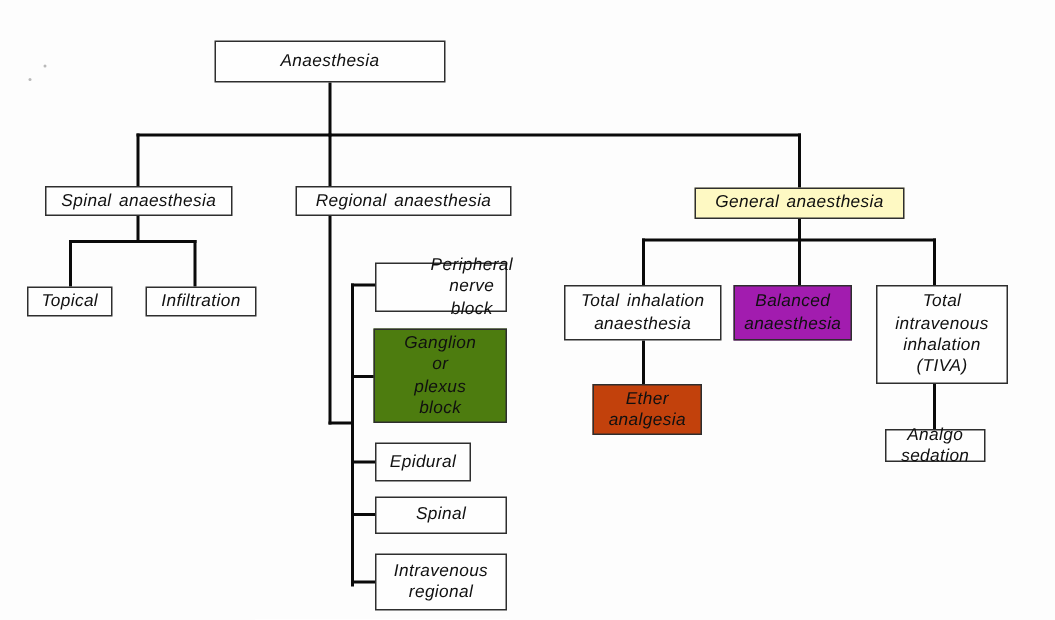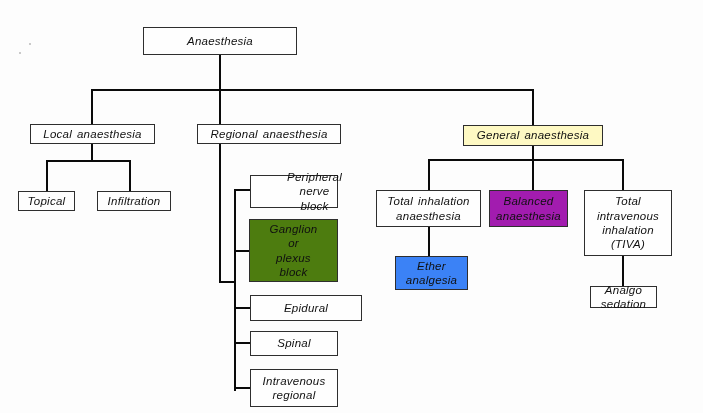--- a/index.html
+++ b/index.html
@@ -71,40 +71,40 @@
     <div class="seg" style="left: 234px; top: 342px; width: 17px; height: 2px; background: rgb(10, 10, 10);"></div>
     <div class="seg" style="left: 234px; top: 387px; width: 17px; height: 2px; background: rgb(10, 10, 10);"></div>
     <div class="seg" style="left: 532px; top: 145px; width: 2px; height: 16px; background: rgb(10, 10, 10);"></div>
     <div class="seg" style="left: 428px; top: 159px; width: 196px; height: 2px; background: rgb(10, 10, 10);"></div>
     <div class="seg" style="left: 428px; top: 159px; width: 2px; height: 32px; background: rgb(10, 10, 10);"></div>
     <div class="seg" style="left: 532px; top: 159px; width: 2px; height: 32px; background: rgb(10, 10, 10);"></div>
     <div class="seg" style="left: 622px; top: 159px; width: 2px; height: 32px; background: rgb(10, 10, 10);"></div>
     <div class="seg" style="left: 428px; top: 226px; width: 2px; height: 31px; background: rgb(10, 10, 10);"></div>
     <div class="seg" style="left: 622px; top: 255px; width: 2px; height: 32px; background: rgb(10, 10, 10);"></div>
     <div class="node" style="left: 143px; top: 27px; width: 154px; height: 28px; border-color: rgb(46, 46, 46); background: rgb(254, 254, 254); color: rgb(16, 16, 16);"><span>Anaesthesia</span></div>
-    <div class="node" style="left: 30px; top: 124px; width: 125px; height: 20px; border-color: rgb(46, 46, 46); background: rgb(254, 254, 254); color: rgb(16, 16, 16);"><span>Local anaesthesia</span></div>
+    <div class="node" style="left: 30px; top: 124px; width: 125px; height: 20px; border-color: rgb(46, 46, 46); background: rgb(254, 254, 254); color: rgb(16, 16, 16);"><span>Spinal anaesthesia</span></div>
     <div class="node" style="left: 197px; top: 124px; width: 144px; height: 20px; border-color: rgb(46, 46, 46); background: rgb(254, 254, 254); color: rgb(16, 16, 16);"><span>Regional anaesthesia</span></div>
     <div class="node" style="left: 463px; top: 125px; width: 140px; height: 21px; border-color: rgb(46, 46, 46); background: #fef9c3; color: rgb(16, 16, 16);"><span>General anaesthesia</span></div>
     <div class="node" style="left: 18px; top: 191px; width: 57px; height: 20px; border-color: rgb(46, 46, 46); background: rgb(254, 254, 254); color: rgb(16, 16, 16);"><span>Topical</span></div>
     <div class="node" style="left: 97px; top: 191px; width: 74px; height: 20px; border-color: rgb(46, 46, 46); background: rgb(254, 254, 254); color: rgb(16, 16, 16);"><span>Infiltration</span></div>
     <div class="node" style="left: 250px; top: 175px; width: 88px; height: 33px; border-color: rgb(46, 46, 46); background: rgb(254, 254, 254); color: rgb(16, 16, 16); padding-left: 41px;"><span>Peripheral
 nerve block</span></div>
     <div class="node" style="left: 249px; top: 219px; width: 89px; height: 63px; border-color: rgb(46, 46, 46); background: #4d7c0f; color: rgb(16, 16, 16);"><span>Ganglion
 or
 plexus
 block</span></div>
-    <div class="node" style="left: 250px; top: 295px; width: 112px; height: 26px; border-color: rgb(46, 46, 46); background: rgb(254, 254, 254); color: rgb(16, 16, 16); text-align: center;"><span>Epidural</span></div>
+    <div class="node" style="left: 250px; top: 295px; width: 64px; height: 26px; border-color: rgb(46, 46, 46); background: rgb(254, 254, 254); color: rgb(16, 16, 16); text-align: center;"><span>Epidural</span></div>
     <div class="node" style="left: 250px; top: 331px; width: 88px; height: 25px; border-color: rgb(46, 46, 46); background: rgb(254, 254, 254); color: rgb(16, 16, 16);"><span>Spinal</span></div>
     <div class="node" style="left: 250px; top: 369px; width: 88px; height: 38px; border-color: rgb(46, 46, 46); background: rgb(254, 254, 254); color: rgb(16, 16, 16);"><span>Intravenous
 regional</span></div>
     <div class="node" style="left: 376px; top: 190px; width: 105px; height: 37px; border-color: rgb(46, 46, 46); background: rgb(254, 254, 254); color: rgb(16, 16, 16);"><span>Total inhalation
 anaesthesia</span></div>
     <div class="node" style="left: 489px; top: 190px; width: 79px; height: 37px; border-color: rgb(46, 46, 46); background: #a21caf; color: rgb(16, 16, 16);"><span>Balanced
 anaesthesia</span></div>
     <div class="node" style="left: 584px; top: 190px; width: 88px; height: 66px; border-color: rgb(46, 46, 46); background: rgb(254, 254, 254); color: rgb(16, 16, 16);"><span>Total
 intravenous
 inhalation
 (TIVA)</span></div>
-    <div class="node" style="left: 395px; top: 256px; width: 73px; height: 34px; border-color: rgb(46, 46, 46); background: #3b82f6; color: rgb(16, 16, 16);"><span>Ether
+    <div class="node" style="left: 395px; top: 256px; width: 73px; height: 34px; border-color: rgb(46, 46, 46); background: #c2410c; color: rgb(16, 16, 16);"><span>Ether
 analgesia</span></div>
     <div class="node" style="left: 590px; top: 286px; width: 67px; height: 22px; border-color: rgb(46, 46, 46); background: rgb(254, 254, 254); color: rgb(16, 16, 16);"><span>Analgo
 sedation</span></div>
   </div>
 
 </body></html>

